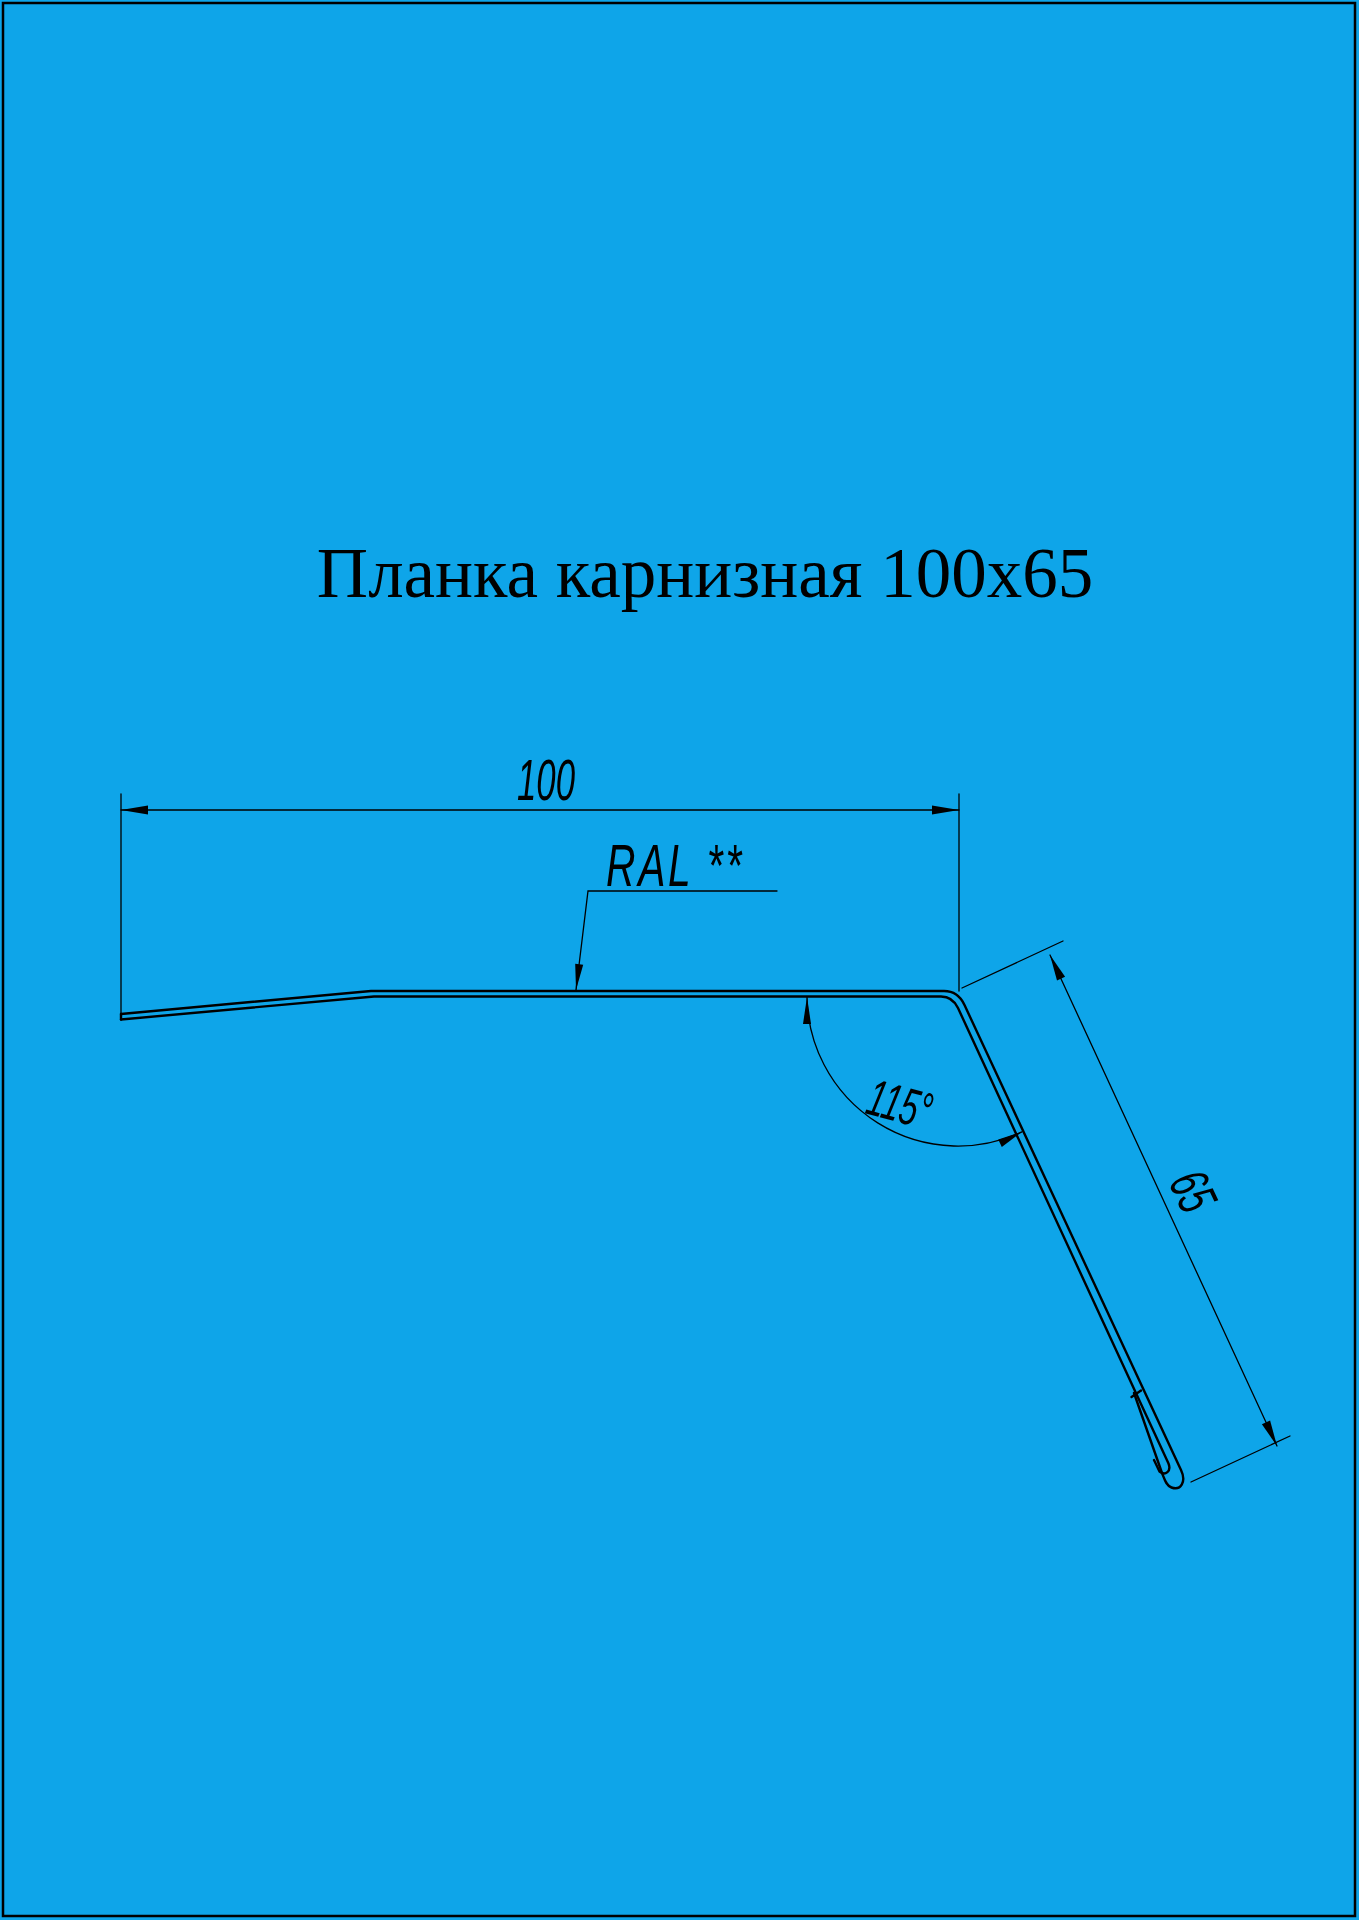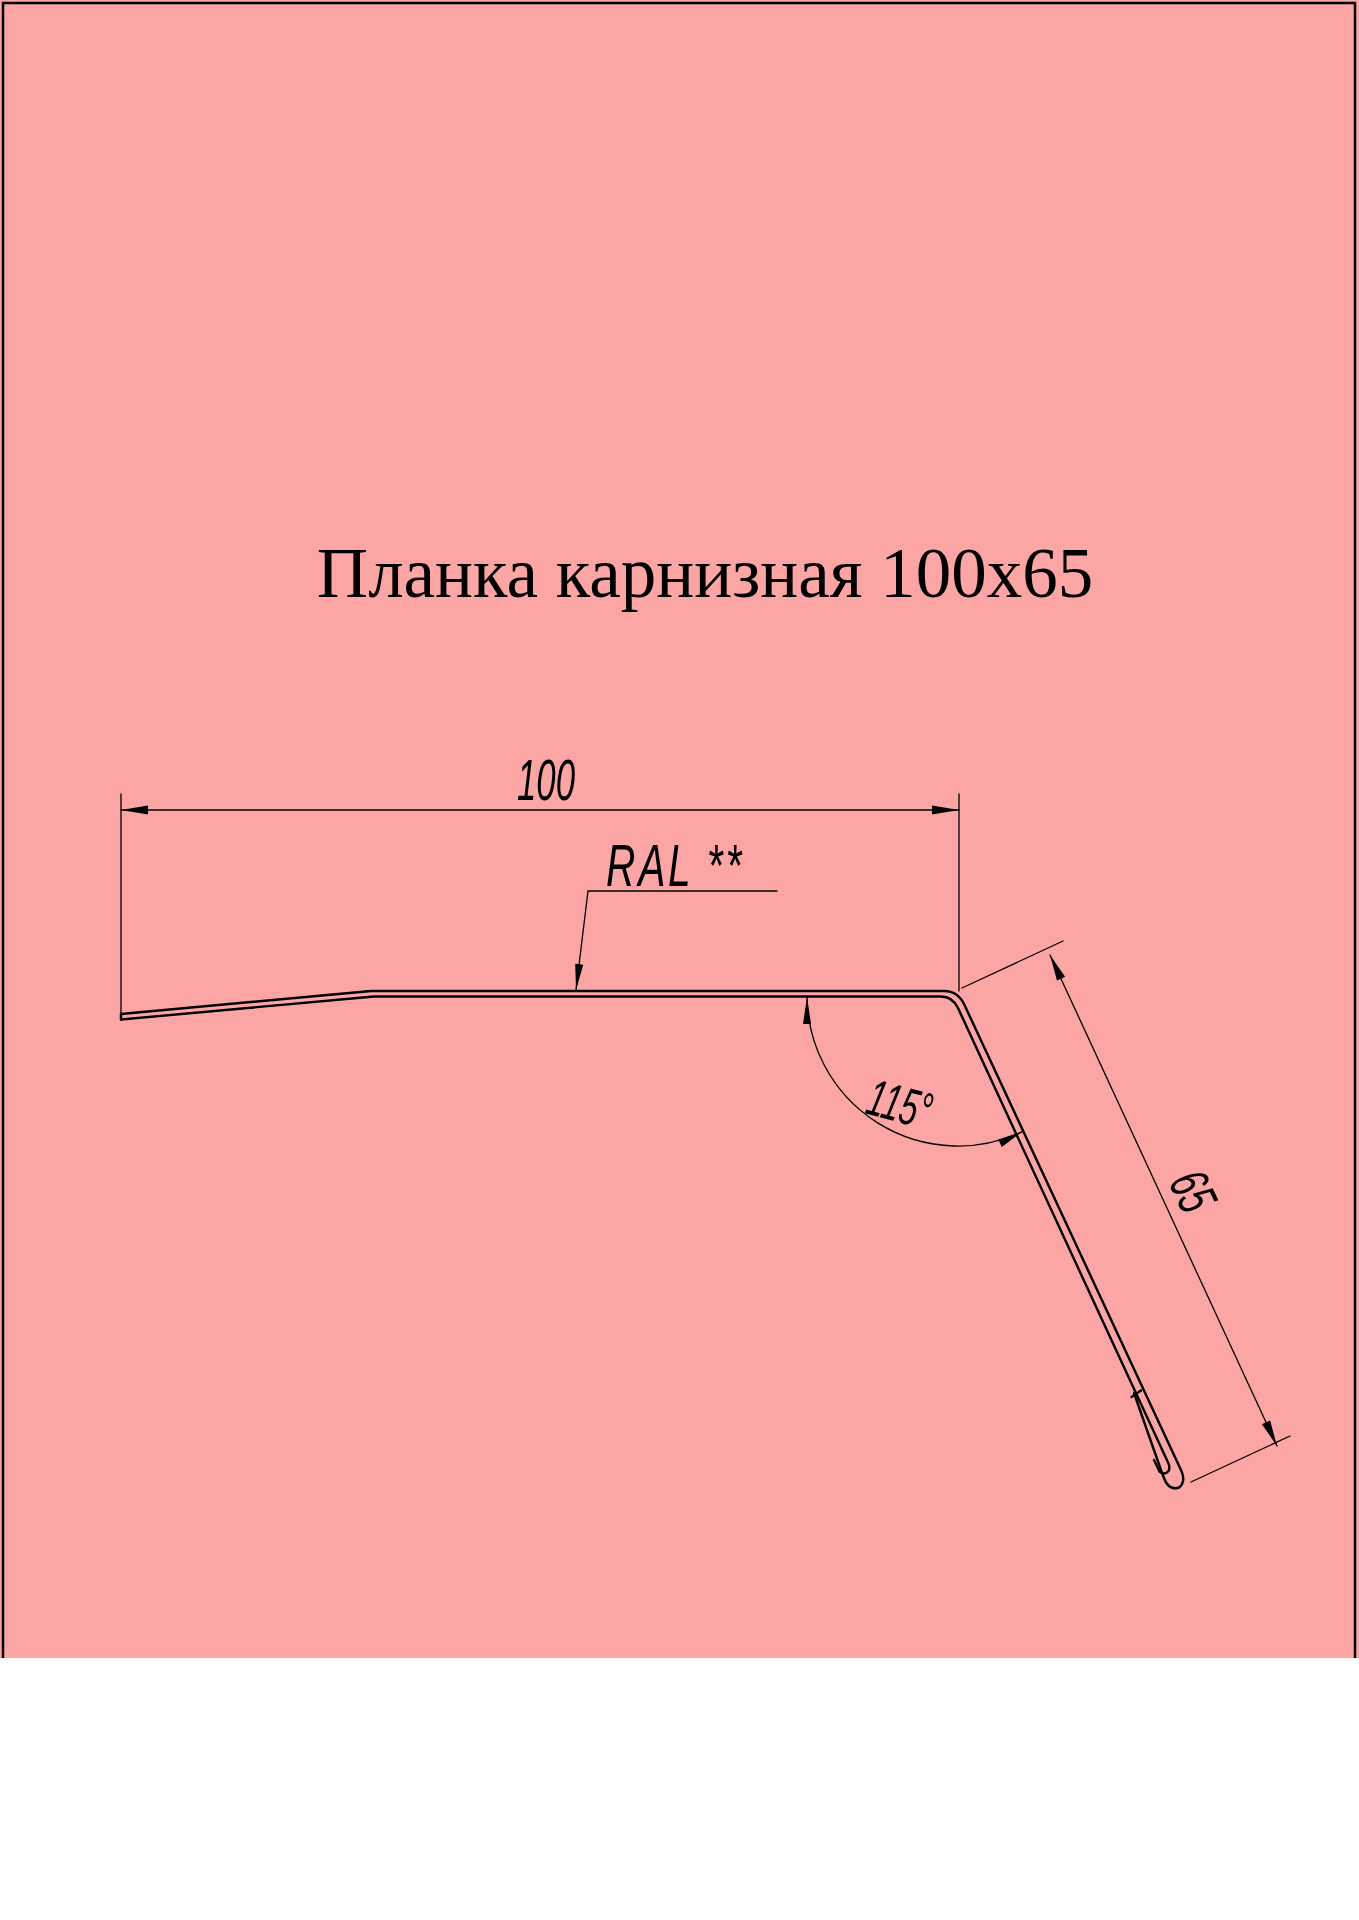--- a/index.html
+++ b/index.html
@@ -1,19 +1,19 @@
 <!DOCTYPE html>
 <html><head>
 <meta charset="utf-8">
 <style>
   html,body{margin:0;padding:0;background:#fff;}
   .page{
     position:relative;
-    width:1359px;height:1658px;
-    background:#fca5a5;
+    width:1359px;height:1920px;
+    background:#0ea5e9;
     font-family:"Liberation Sans",sans-serif;
     overflow:hidden;
     text-align:right;
   }
   svg{position:absolute;left:0;top:0;}
   .profile-line{fill:none;stroke:#000;stroke-width:2.4;stroke-linejoin:round;stroke-linecap:round;}
   .thin-line{fill:none;stroke:#000;stroke-width:1.3;stroke-linecap:round;}
   .arrow{fill:#000;stroke:none;}
   .dim-text{
     font-family:"Liberation Sans",sans-serif;

